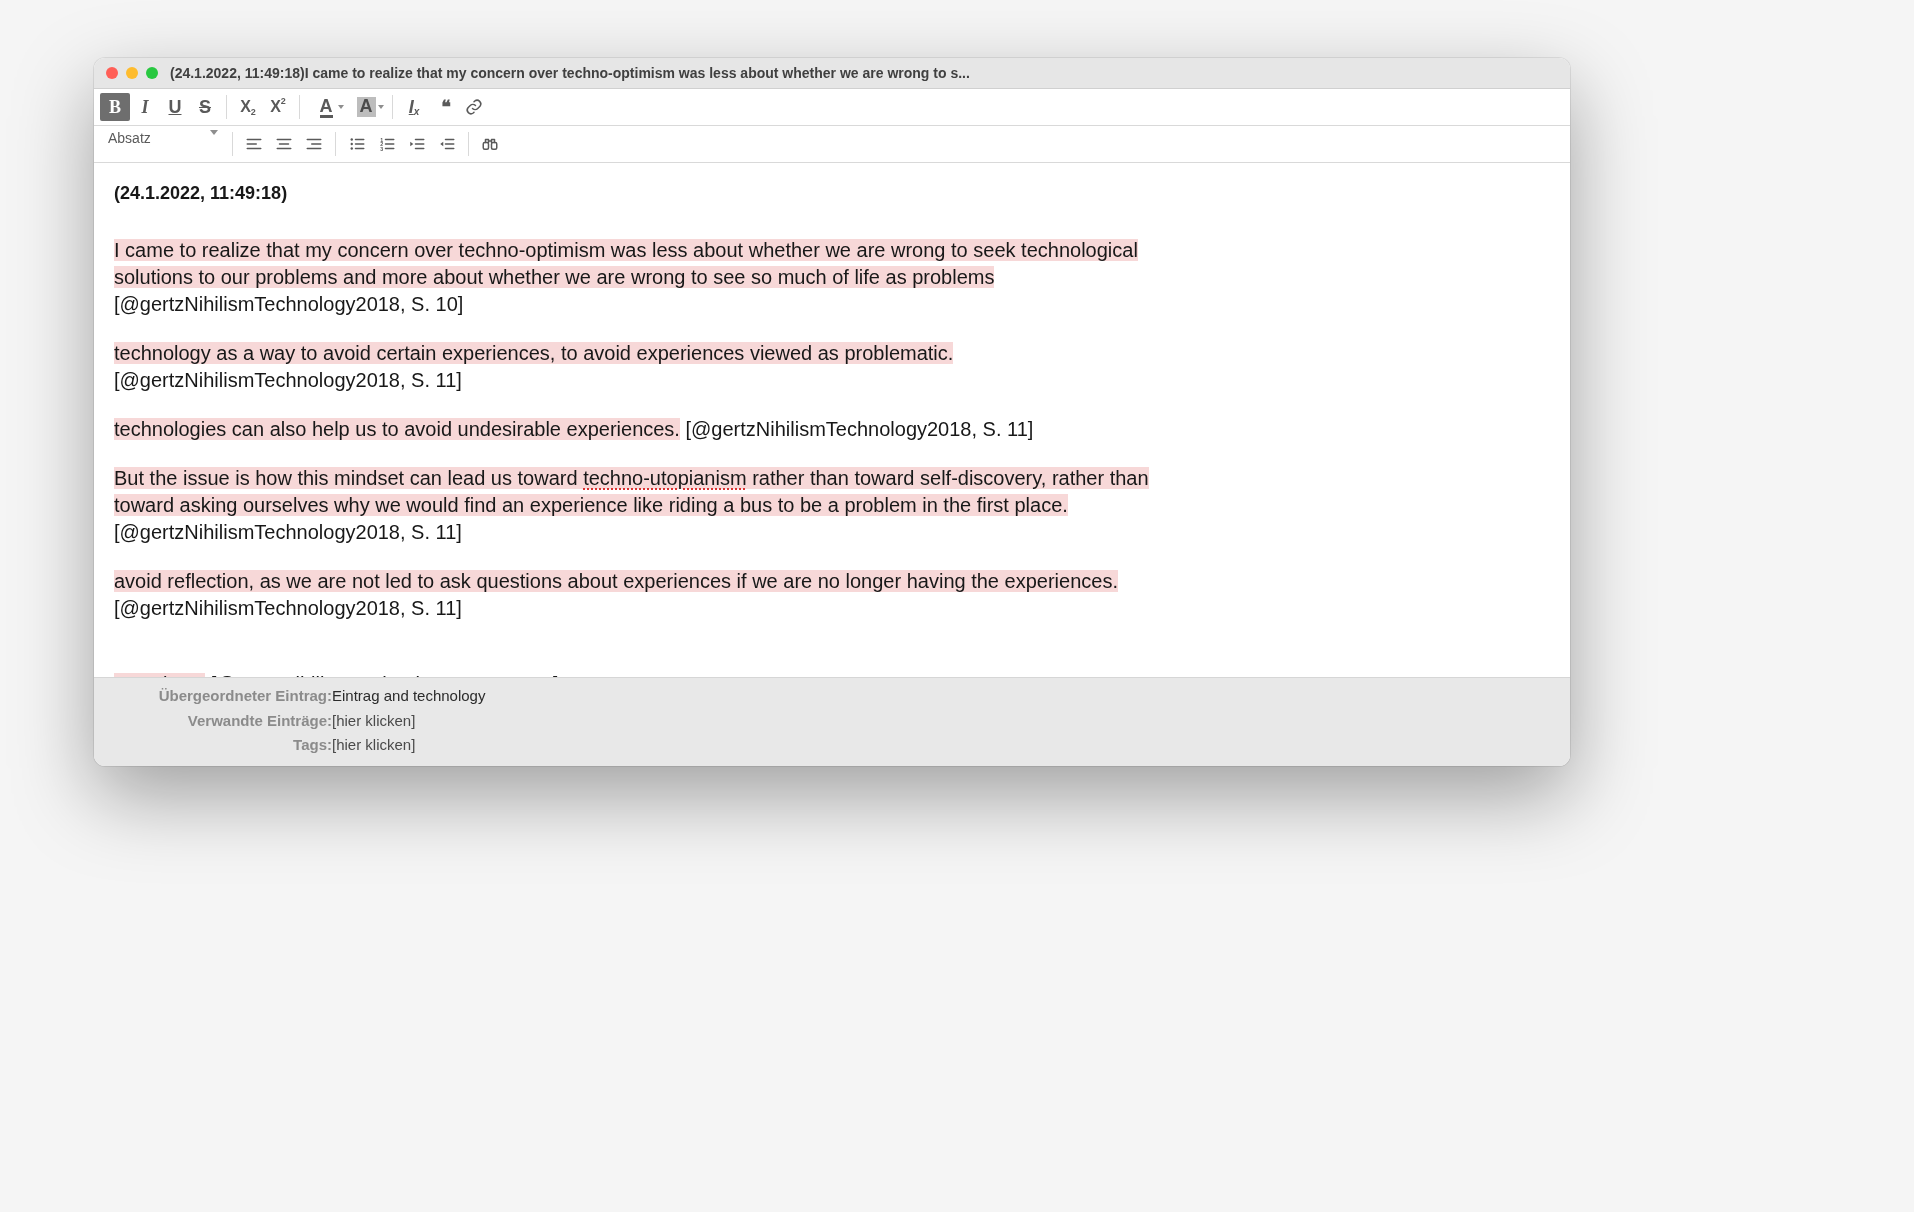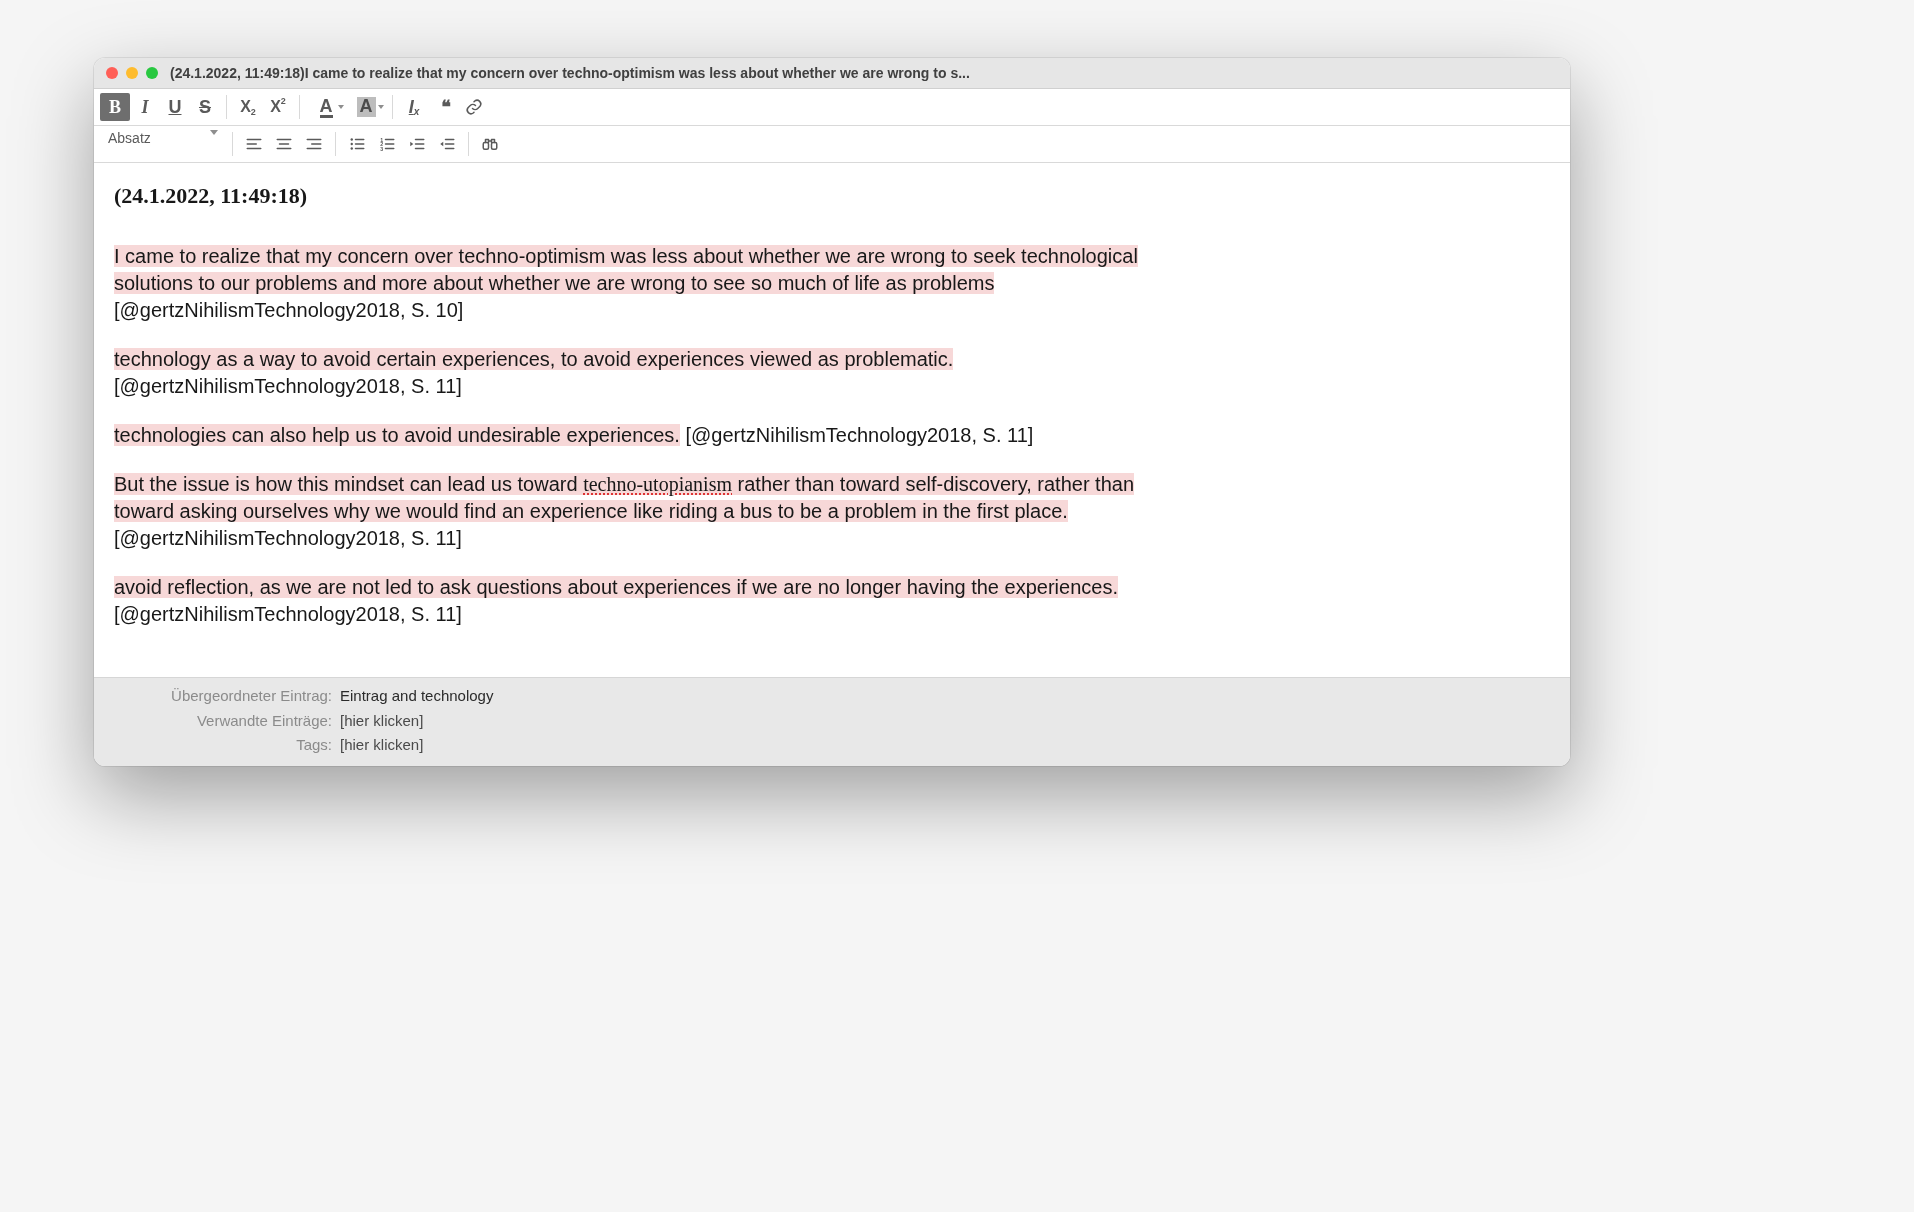--- a/index.html
+++ b/index.html
@@ -147,46 +147,45 @@
   .editor {
     flex: 1 1 auto;
     overflow: hidden;
     padding: 18px 20px 0 20px;
     color: var(--body-text);
     font-size: 20px;
     line-height: 1.35;
   }
   .editor .timestamp {
     font-weight: 800;
-    font-size: 22px;
+    font-size: 18px;
     margin: 0 0 32px 0;
-    font-family: Liberation Serif, serif;
   }
   .editor p { margin: 12px 0 22px 0; }
   .hl { background: var(--highlight); }
-  .spell { text-decoration: underline dotted #d33; text-underline-offset: 3px; font-family: Liberation Serif, serif; }
+  .spell { text-decoration: underline dotted #d33; text-underline-offset: 3px; }
 
   
   .footer {
     flex: 0 0 auto;
     background: var(--footer-bg);
     border-top: 1px solid #d6d6d6;
     padding: 6px 0 8px 0;
     font-size: 15px;
   }
   .frow {
     display: flex;
     align-items: baseline;
     line-height: 1.65;
   }
   .flabel {
     width: 238px;
     text-align: right;
     color: var(--footer-label);
-    padding-right: 8px;
+    font-weight: bold;
   }
   .fvalue { color: var(--footer-value); }
   .fvalue.placeholder { color: #4a4a4a; }
 </style>
 </head>
 <body>
 
 <div class="window">
 
   <div class="titlebar">

